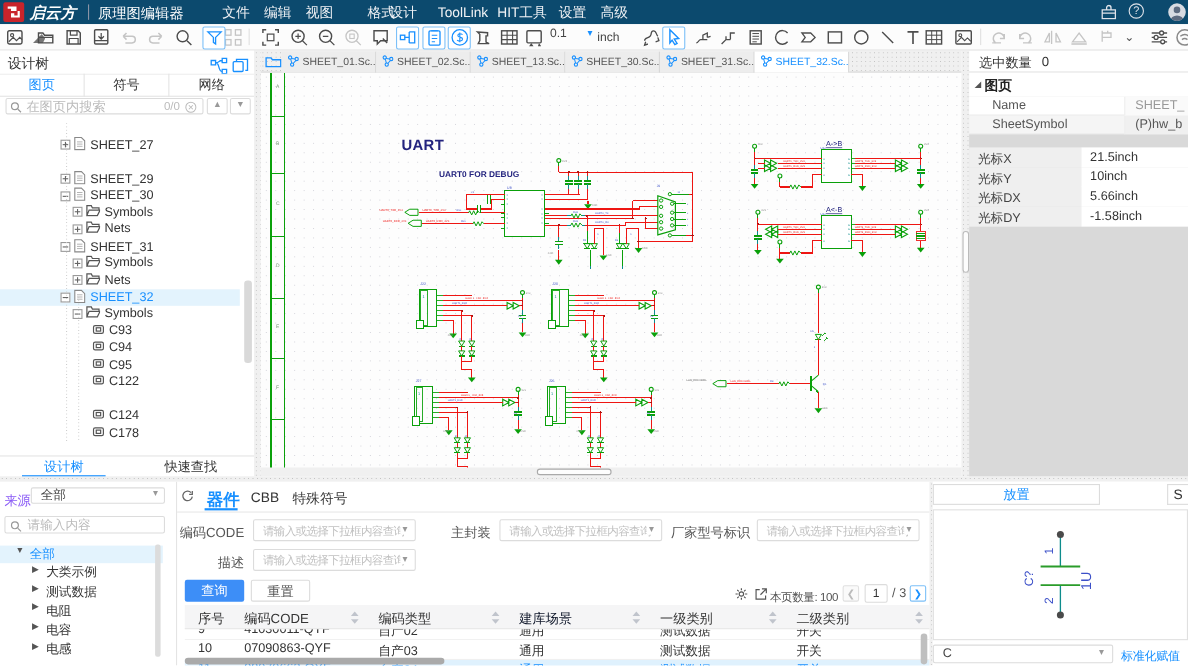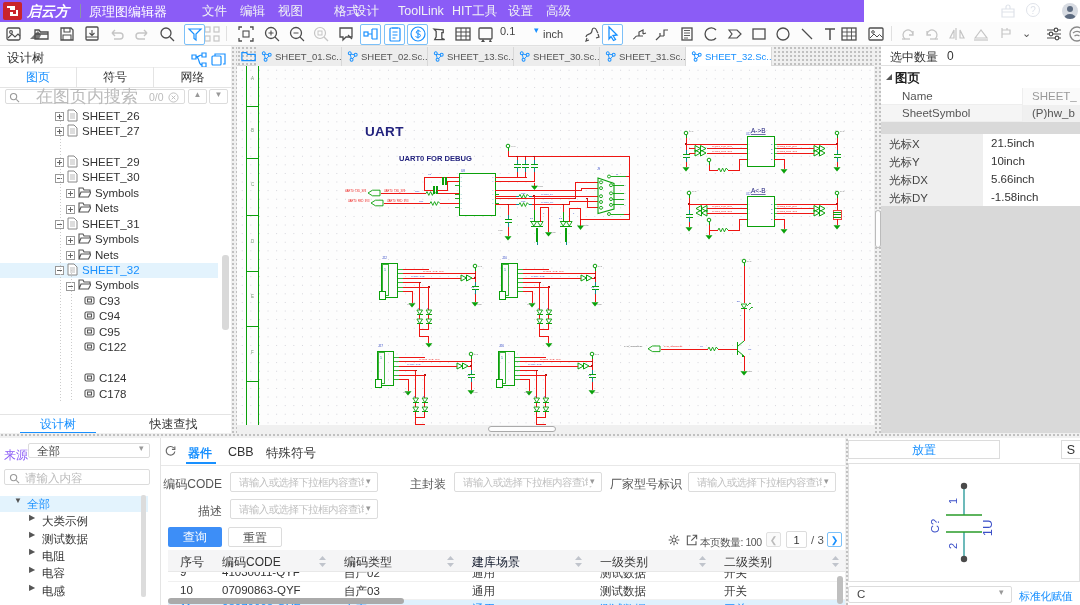--- a/index.html
+++ b/index.html
@@ -1,17 +1,17 @@
 <!DOCTYPE html>
 <html><head><meta charset="utf-8"><style>
 *{margin:0;padding:0;box-sizing:border-box;font-family:"Liberation Sans",sans-serif;}
 body{width:1080px;height:605px;overflow:hidden;background:#fff;position:relative;font-size:12px;color:#333;}
 .abs{position:absolute;}
 .dots{background-color:#f0f0f0;background-image:radial-gradient(#bdbdbd 0.7px,transparent 0.8px);background-size:4px 4px;}
-.topbar{left:0;top:0;width:864px;height:22px;background:#8b5cf6;color:#e8eaf0;}
+.topbar{left:0;top:0;width:1080px;height:22px;background:#0c4a6e;color:#e8eaf0;}
 .menu{position:absolute;top:0;height:22px;line-height:22px;font-size:12.5px;color:#f0f2f5;}
 .tree-row{position:absolute;left:0;width:218px;height:15.4px;line-height:15.4px;font-size:11.5px;color:#333;white-space:nowrap;}
 .ebox{display:inline-block;width:9px;height:9px;border:1px solid #999;background:#fff;position:relative;vertical-align:middle;}
 .ebox:before{content:"";position:absolute;left:1px;top:3px;width:5px;height:1px;background:#666;}
 .ebox.plus:after{content:"";position:absolute;left:3px;top:1px;width:1px;height:5px;background:#666;}
 </style></head><body>
 <div class="abs topbar">
 <div class="abs" style="left:3px;top:2px;width:19px;height:18px;background:#c9242b;border-radius:2px;"><svg width="19" height="18" viewBox="0 0 19 18">
         <path d="M4 4h8v4h-5v-2h-3zM7 10h3v2h3v-4h2v6h-8z" fill="#fff"></path>
       </svg></div>
@@ -211,33 +211,29 @@
     </svg>
 <div class="abs" style="left:0;top:21px;width:231px;height:21px;border-top:1px solid #eee;border-bottom:1px solid #e4e4e4;"></div>
 <div class="abs" style="left:0px;top:21px;width:77px;height:21px;line-height:21px;text-align:center;font-size:12px;color:#1890ff;border-right:1px solid #e4e4e4;">图页</div>
 <div class="abs" style="left:77px;top:21px;width:77px;height:21px;line-height:21px;text-align:center;font-size:12px;color:#333;border-right:1px solid #e4e4e4;">符号</div>
 <div class="abs" style="left:154px;top:21px;width:77px;height:21px;line-height:21px;text-align:center;font-size:12px;color:#333;border-right:none;">网络</div>
 <div class="abs" style="left:5px;top:43px;width:180px;height:15px;border:1px solid #dcdcdc;border-radius:2px;background:#fff;">
       <svg class="abs" style="left:3px;top:2px" width="11" height="11" viewBox="0 0 12 12">
         <circle cx="5" cy="5" r="3.4" fill="none" stroke="#999" stroke-width="1.2"></circle>
         <path d="M8 8l3 3" stroke="#999" stroke-width="1.2"></path>
       </svg>
-      <span class="abs" style="left:18px;top:0px;line-height:14px;font-size:17px;color:#bbb;margin-left:12px;">在图页内搜索</span>
+      <span class="abs" style="left:18px;top:0px;line-height:14px;font-size:12px;color:#bbb;">在图页内搜索</span>
       <span class="abs" style="left:143px;top:0px;line-height:14px;font-size:10.5px;color:#bbb;">0/0</span>
       <svg class="abs" style="left:162px;top:1.5px" width="11" height="11" viewBox="0 0 12 12">
         <circle cx="6" cy="6" r="5" fill="none" stroke="#bbb"></circle>
         <path d="M4 4l4 4M8 4l-4 4" stroke="#bbb"></path>
       </svg>
     </div>
 <div class="abs" style="left:188px;top:43px;width:19px;height:15px;border:1px solid #dcdcdc;border-radius:2px;text-align:center;"><span style="font-size:8px;color:#999;position:relative;top:-4px;">▲</span></div>
 <div class="abs" style="left:209px;top:43px;width:19px;height:15px;border:1px solid #dcdcdc;border-radius:2px;text-align:center;"><span style="font-size:8px;color:#999;position:relative;top:-4px;">▼</span></div>
-<div class="tree-row" style="top:62.5px;"><span style="display:inline-block;width:55px;"></span><span class="ebox plus" style="margin-right:3px;"></span><svg width="11" height="13" viewBox="0 0 11 13" style="vertical-align:-2px">
-        <path d="M1 1h6l3 3v8H1z" fill="#fff" stroke="#888"></path>
-        <path d="M3 5h5M3 7h5M3 9h5" stroke="#aaa" stroke-width="0.8"></path>
-      </svg><span style="color:#333;margin-left:4px;">SHEET_26</span></div>
 <div class="tree-row" style="top:77.95px;"><span style="display:inline-block;width:55px;"></span><span class="ebox plus" style="margin-right:3px;"></span><svg width="11" height="13" viewBox="0 0 11 13" style="vertical-align:-2px">
         <path d="M1 1h6l3 3v8H1z" fill="#fff" stroke="#888"></path>
         <path d="M3 5h5M3 7h5M3 9h5" stroke="#aaa" stroke-width="0.8"></path>
       </svg><span style="color:#333;margin-left:4px;">SHEET_27</span></div>
 <div class="tree-row" style="top:108.85000000000001px;"><span style="display:inline-block;width:55px;"></span><span class="ebox plus" style="margin-right:3px;"></span><svg width="11" height="13" viewBox="0 0 11 13" style="vertical-align:-2px">
         <path d="M1 1h6l3 3v8H1z" fill="#fff" stroke="#888"></path>
         <path d="M3 5h5M3 7h5M3 9h5" stroke="#aaa" stroke-width="0.8"></path>
       </svg><span style="color:#333;margin-left:4px;">SHEET_29</span></div>
 <div class="tree-row" style="top:124.30000000000001px;"><span style="display:inline-block;width:55px;"></span><span class="ebox minus" style="margin-right:3px;"></span><svg width="11" height="13" viewBox="0 0 11 13" style="vertical-align:-2px">
         <path d="M1 1h6l3 3v8H1z" fill="#fff" stroke="#888"></path>
@@ -989,21 +985,21 @@
 <div class="abs" style="left:0;top:145px;width:148px;height:16px;line-height:16px;font-size:11.5px;">
       <span class="abs" style="left:29px;top:-3.5px;font-size:8px;color:#555;">▶</span>
       <span class="abs" style="left:42px;color:#333;">电感</span>
     </div>
 <div class="abs" style="left:141px;top:57px;width:5px;height:102px;background:#dcdcdc;border-radius:2px;"></div>
 <div class="abs" style="left:160px;top:0;width:1px;height:167px;background:#e4e4e4;"></div>
 <svg class="abs" style="left:164px;top:7px" width="13" height="13" viewBox="0 0 18 18">
       <path d="M13.5 4a6 6 0 1 0 1.5 5" fill="none" stroke="#666" stroke-width="1.6"></path>
       <path d="M15 2v4h-4" fill="none" stroke="#666" stroke-width="1.6"></path>
     </svg>
-<span class="abs" style="left:188px;top:7px;font-size:12px;color:#1890ff;font-weight:bold;">器件</span>
+<span class="abs" style="left:188px;top:7px;font-size:15px;color:#1890ff;font-weight:bold;">器件</span>
 <div class="abs" style="left:186px;top:24px;width:30px;height:2px;background:#1890ff;"></div>
 <span class="abs" style="left:228px;top:7px;font-size:12.5px;color:#333;">CBB</span>
 <span class="abs" style="left:266px;top:7px;font-size:12.5px;color:#333;">特殊符号</span>
 <div class="abs" style="left:161px;top:27px;width:684px;height:1px;background:#e8e8e8;"></div>
 <span class="abs" style="left:160px;top:38px;width:62px;text-align:right;font-size:12px;color:#555;white-space:nowrap;">编码CODE</span>
 <div class="abs" style="left:230px;top:34px;width:148px;height:20px;border:1px solid #dcdcdc;border-radius:2px;background:#fff;overflow:hidden;">
       <span class="abs" style="left:8px;top:3px;font-size:10.5px;color:#c0c0c0;white-space:nowrap;letter-spacing:-0.6px;">请输入或选择下拉框内容查询</span>
       <span class="abs" style="left:133px;top:3px;font-size:9px;color:#999;background:#fff;padding-left:2px;">▾</span>
     </div>
 <span class="abs" style="left:400px;top:38px;width:46px;text-align:right;font-size:12px;color:#555;white-space:nowrap;">主封装</span>

